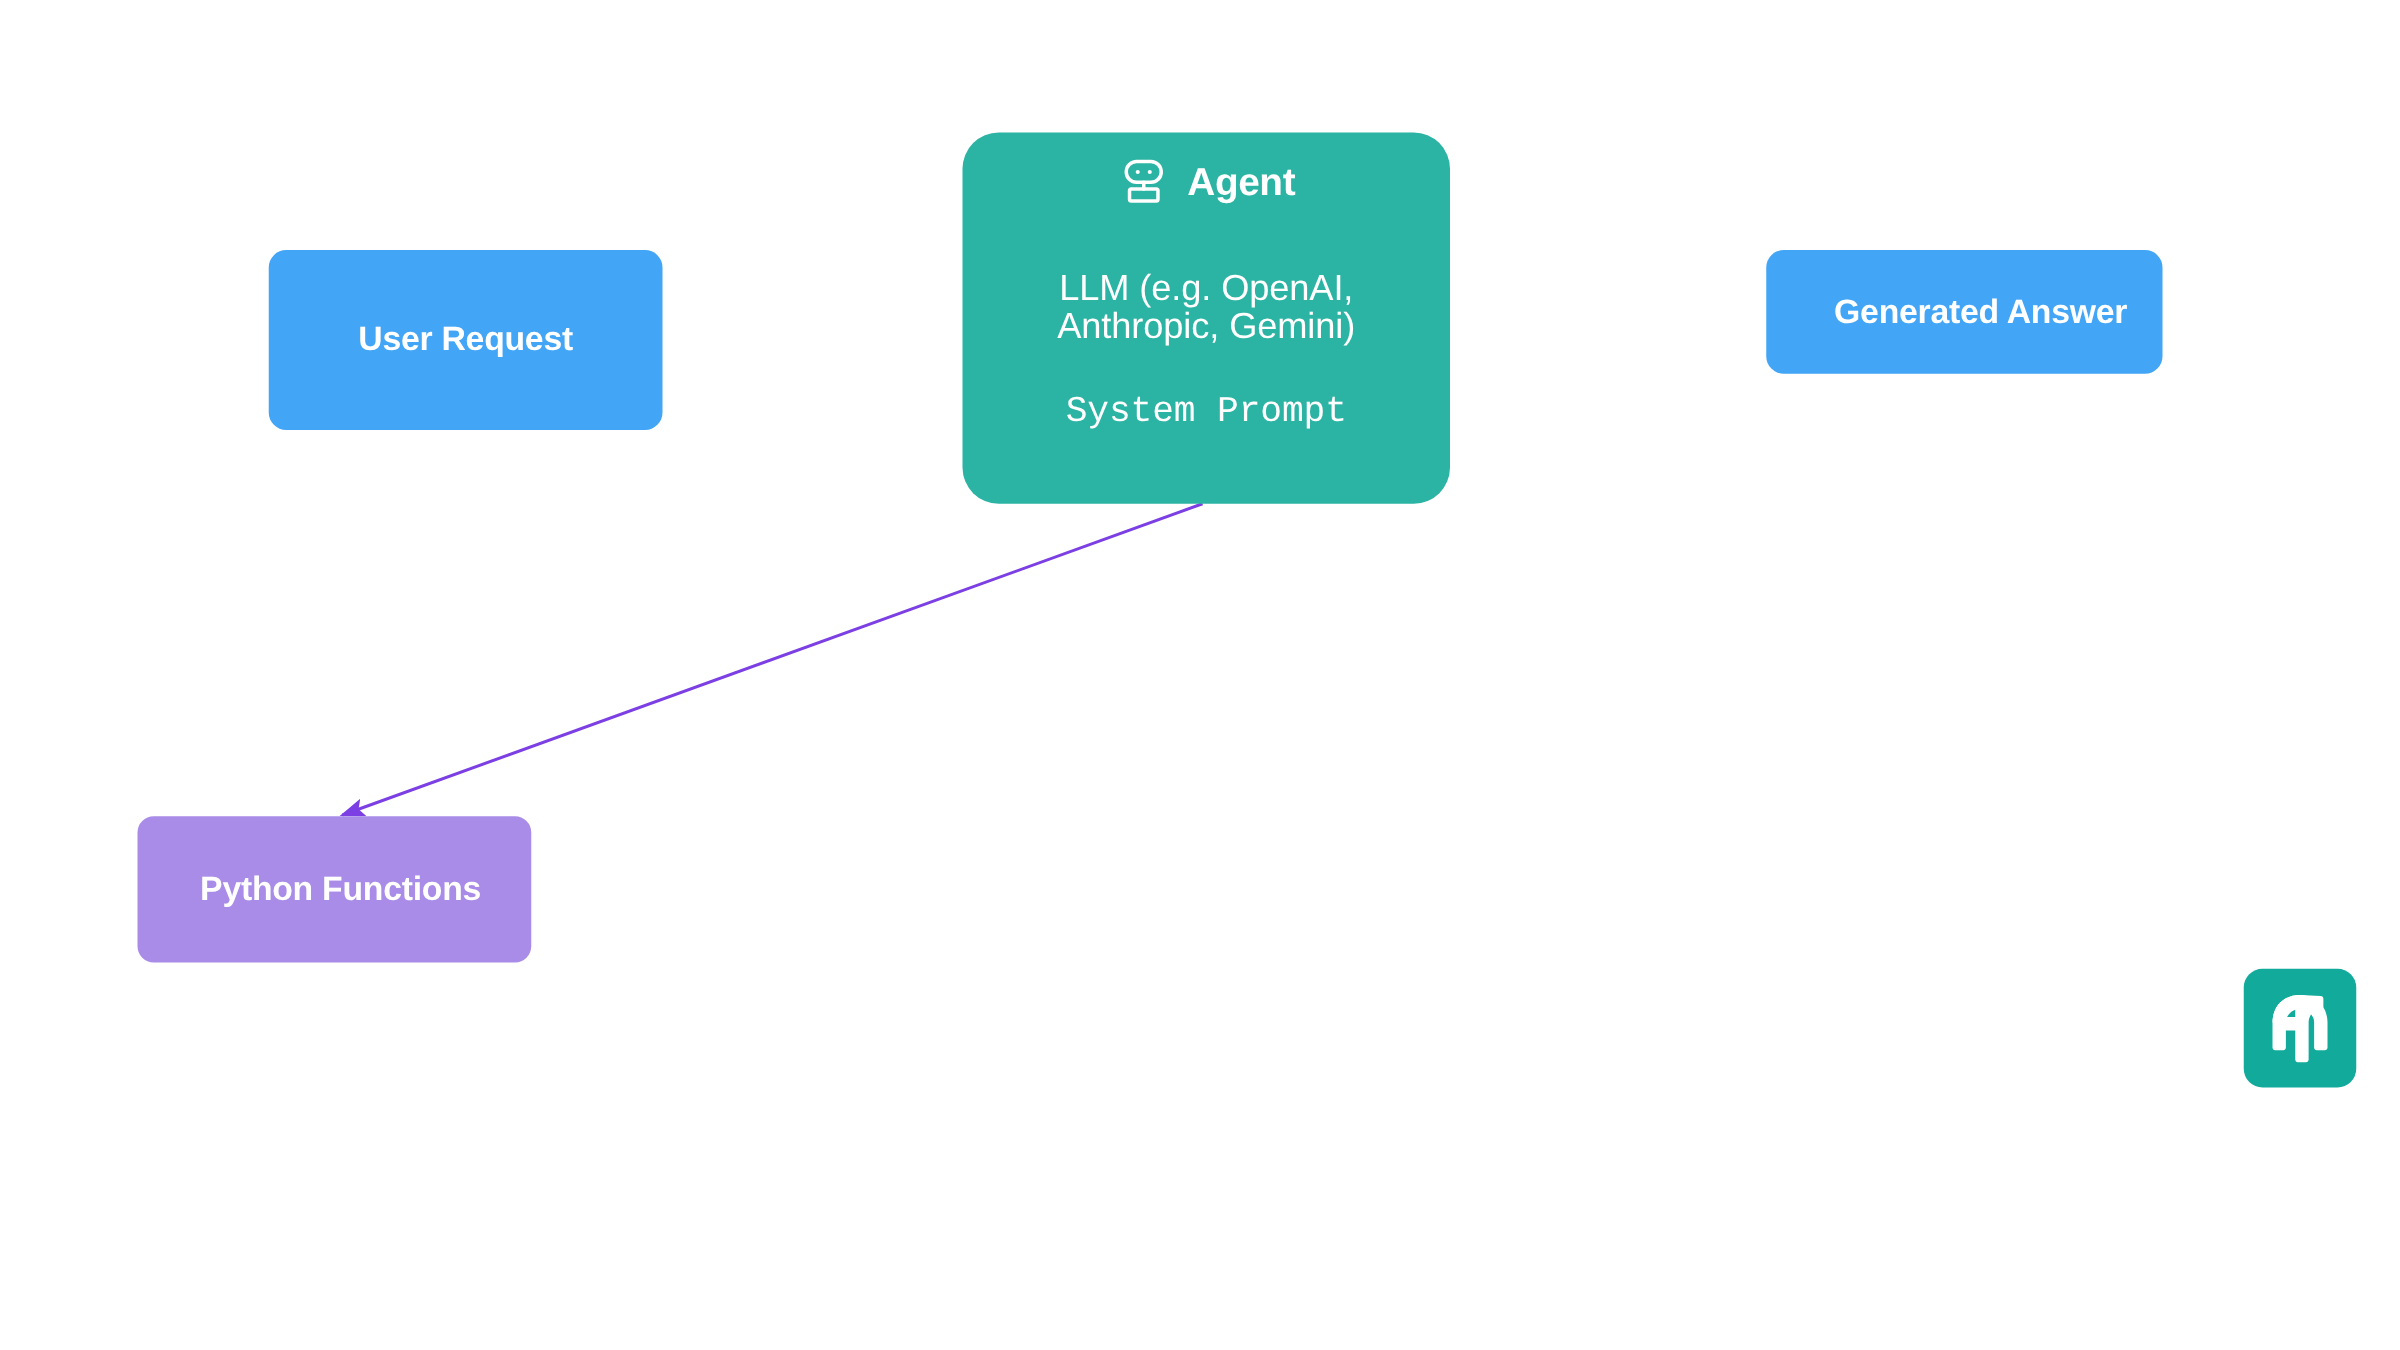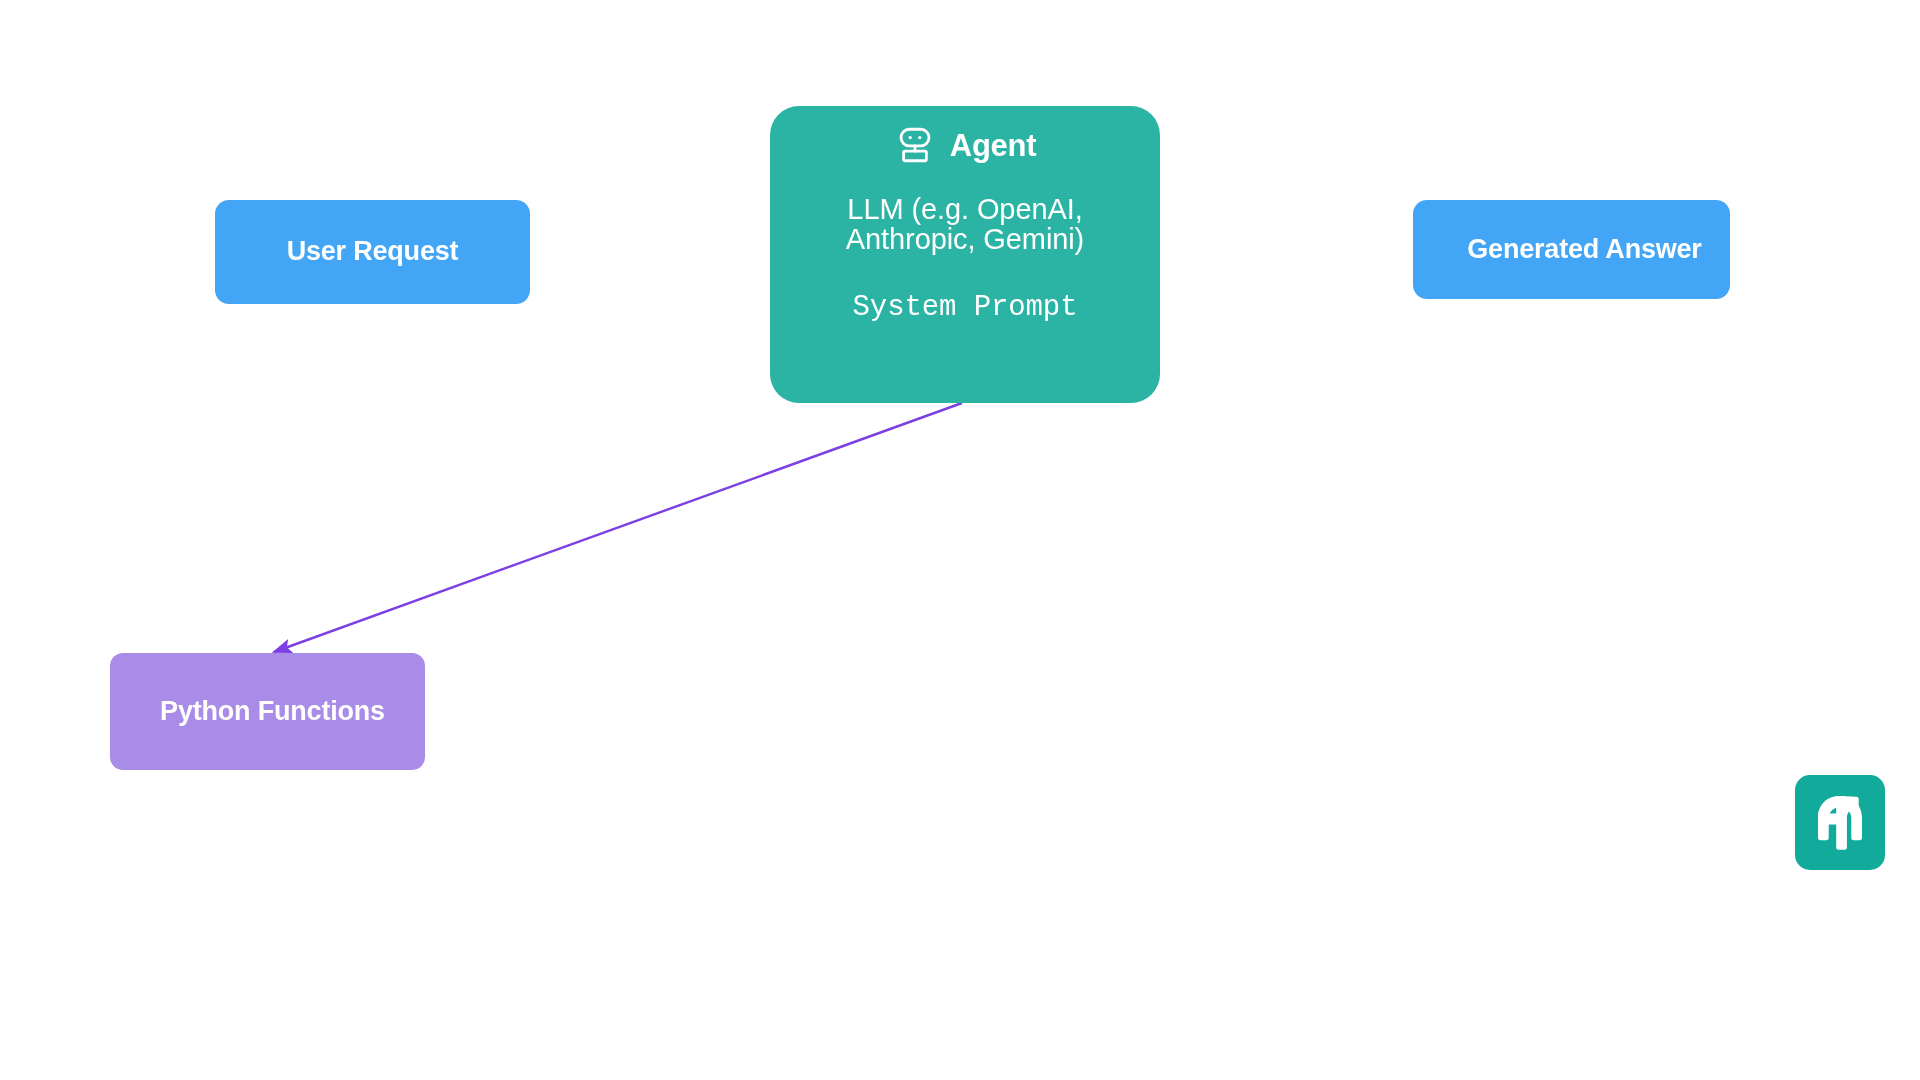--- a/index.html
+++ b/index.html
@@ -51,21 +51,21 @@
     letter-spacing: -0.2px;
     line-height: 1.1;
     white-space: nowrap;
   }
 
   
   #node-user-request {
     left: 215px;
     top: 200px;
     width: 315px;
-    height: 104px;
+    height: 144px;
     background: #42a5f5;
   }
 
   
   #node-generated-answer {
     left: 1413px;
     top: 200px;
     width: 317px;
     height: 99px;
     background: #42a5f5;
@@ -116,20 +116,21 @@
     flex: 0 0 auto;
   }
   .agent-line {
     font-size: 29px;
     font-weight: 400;
     line-height: 1.02;
     letter-spacing: -0.1px;
     color: #ffffff;
   }
   #agent-llm {
+    margin-top: 22px;
     width: 300px;
   }
   #agent-system-prompt {
     margin-top: 10px;
     font-family: Liberation Mono, monospace;
   }
 
   
   #brand-logo {
     position: absolute;

